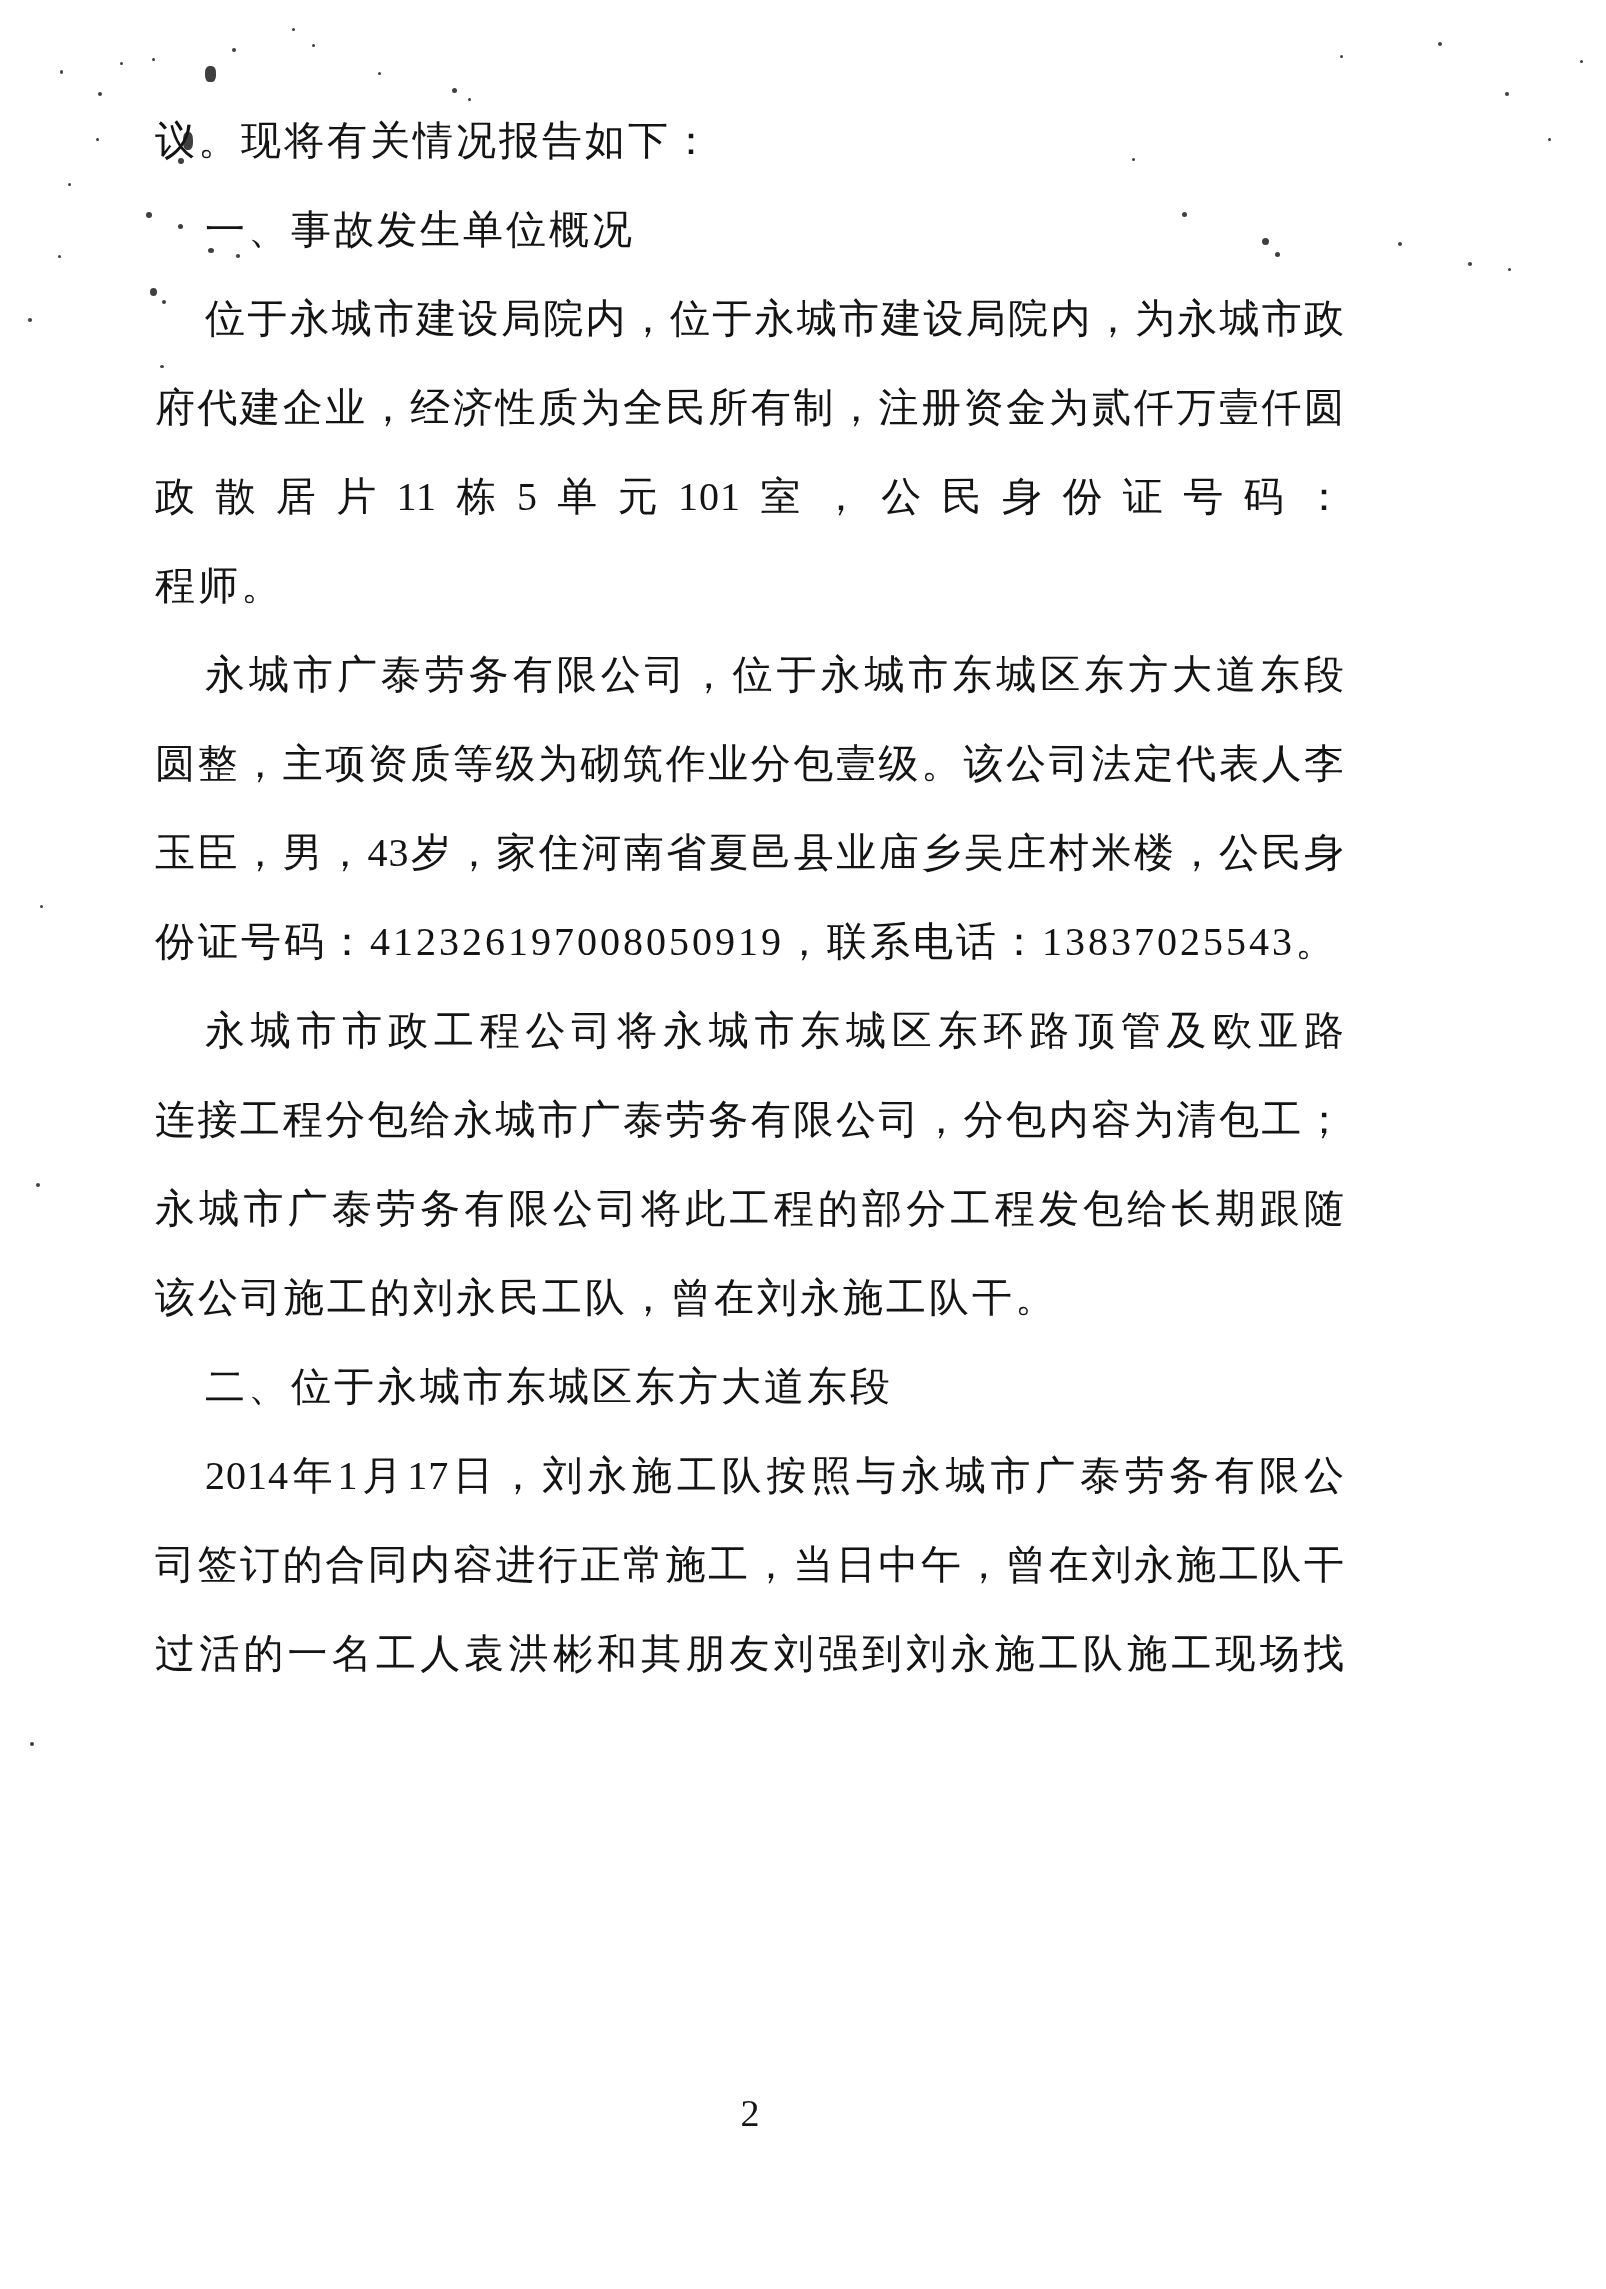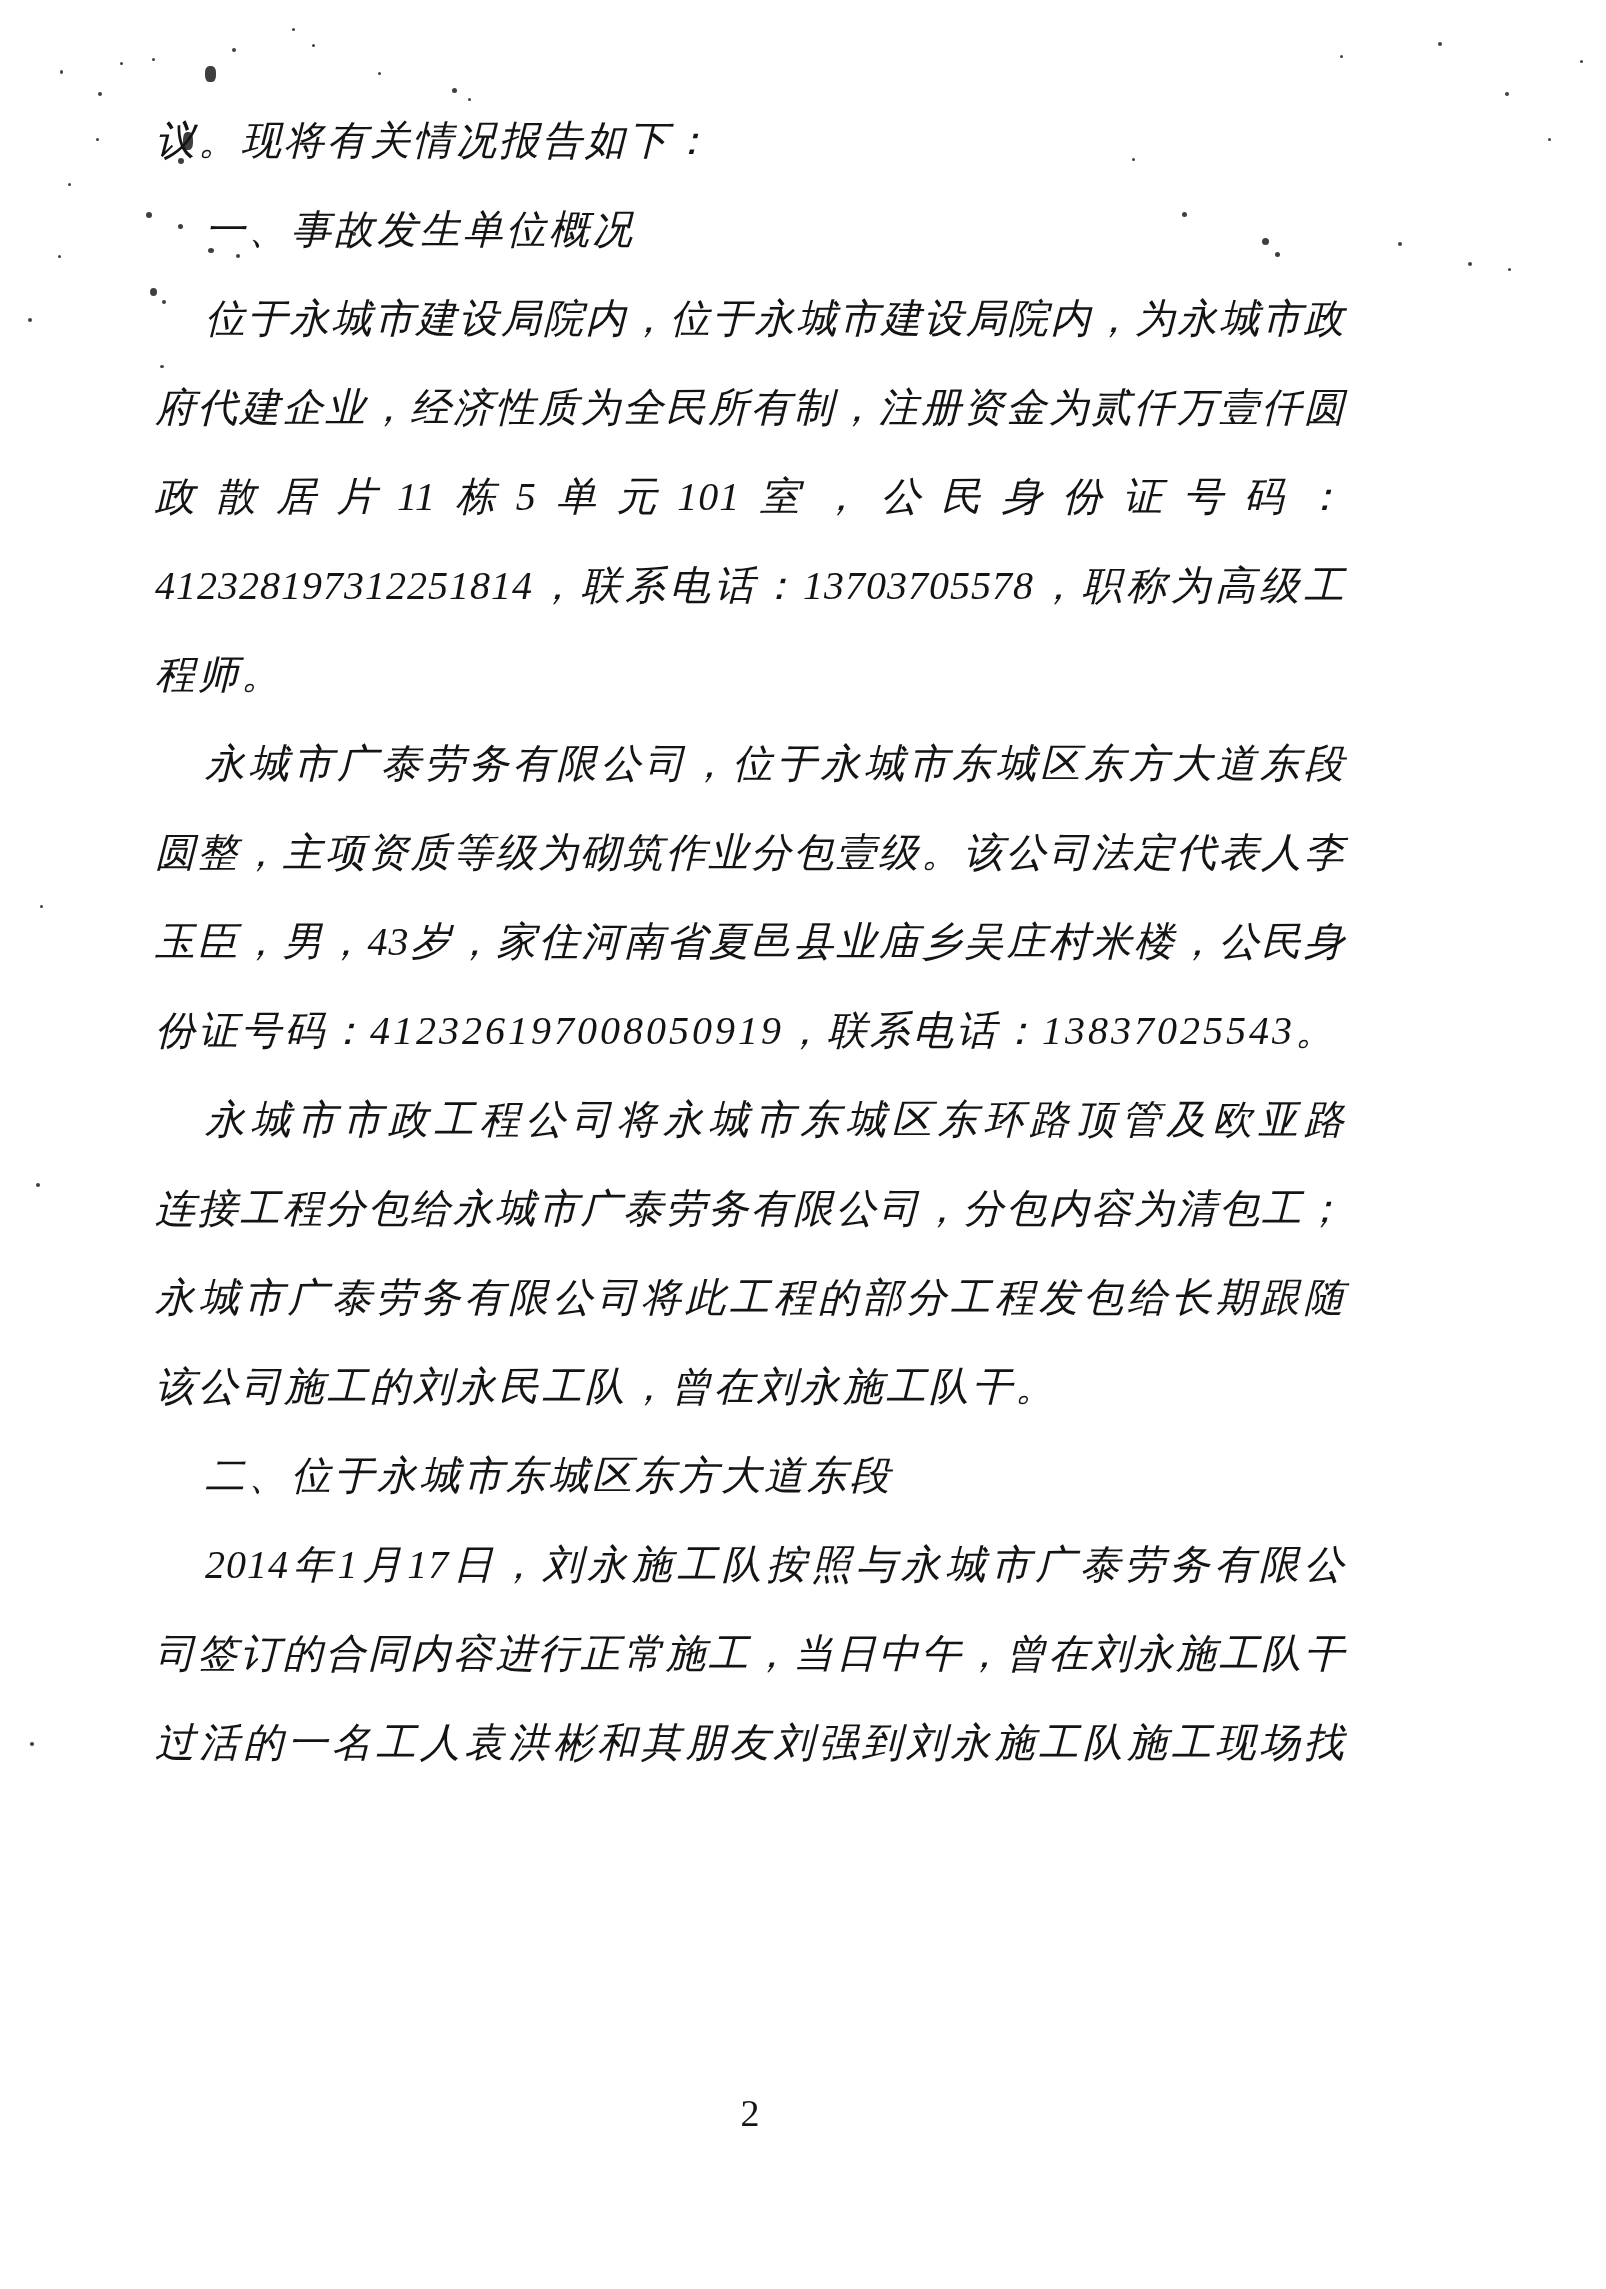--- a/index.html
+++ b/index.html
@@ -16,21 +16,20 @@
     position:absolute;
     left:155px;top:96px;width:1190px;
   }
   .line{
     height:89px;
     line-height:89px;
     font-size:40px;
     letter-spacing:3px;
     white-space:normal;
     color:#141414;
-    font-style:italic;
   }
   .justify{
     text-align:justify;
     text-align-last:justify;
     text-justify:inter-character;
     letter-spacing:1px;
   }
   .indent{text-indent:50px;}
   .pagenum{
     position:absolute;
@@ -94,21 +93,20 @@
     <div class="speck" style="left:40px;top:905px;width:3px;height:3px;"></div>
     <div class="speck" style="left:160px;top:365px;width:4px;height:3px;"></div>
   </div>
 
   <div class="textcol">
     <div class="line">议。现将有关情况报告如下：</div>
     <div class="line indent">一、事故发生单位概况</div>
     <div class="line indent justify">位于永城市建设局院内，位于永城市建设局院内，为永城市政</div>
     <div class="line justify">府代建企业，经济性质为全民所有制，注册资金为贰仟万壹仟圆</div>
     <div class="line justify">政散居片11栋5单元101室，公民身份证号码：</div>
-    <div class="line justify">412328197312251814，联系电话：13703705578，职称为高级工</div>
     <div class="line">程师。</div>
     <div class="line indent justify">永城市广泰劳务有限公司，位于永城市东城区东方大道东段</div>
     <div class="line justify">圆整，主项资质等级为砌筑作业分包壹级。该公司法定代表人李</div>
     <div class="line justify">玉臣，男，43岁，家住河南省夏邑县业庙乡吴庄村米楼，公民身</div>
     <div class="line">份证号码：412326197008050919，联系电话：13837025543。</div>
     <div class="line indent justify">永城市市政工程公司将永城市东城区东环路顶管及欧亚路</div>
     <div class="line justify">连接工程分包给永城市广泰劳务有限公司，分包内容为清包工；</div>
     <div class="line justify">永城市广泰劳务有限公司将此工程的部分工程发包给长期跟随</div>
     <div class="line">该公司施工的刘永民工队，曾在刘永施工队干。</div>
     <div class="line indent">二、位于永城市东城区东方大道东段</div>

